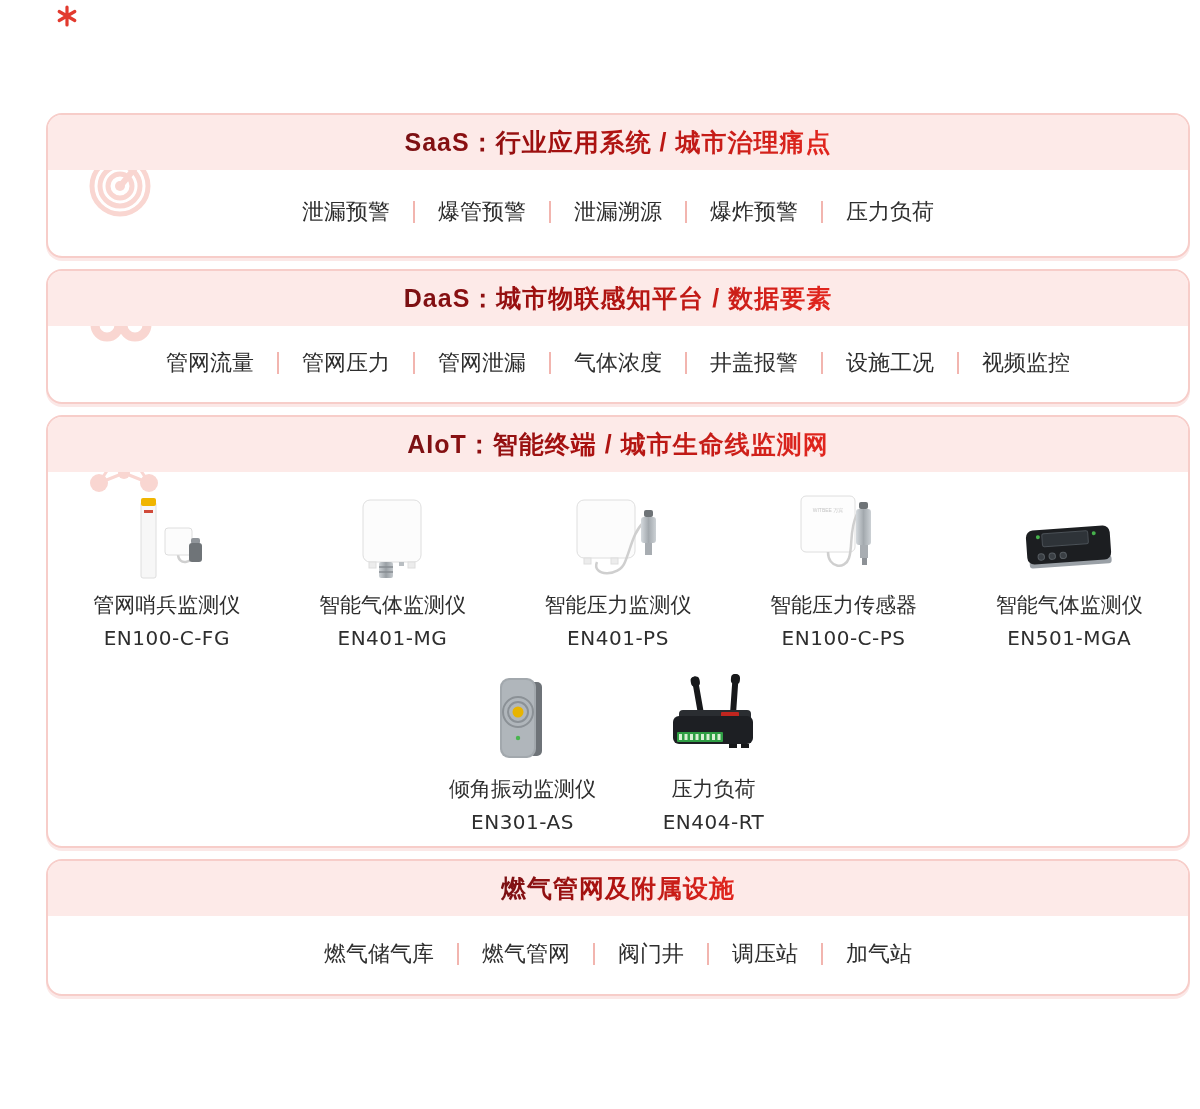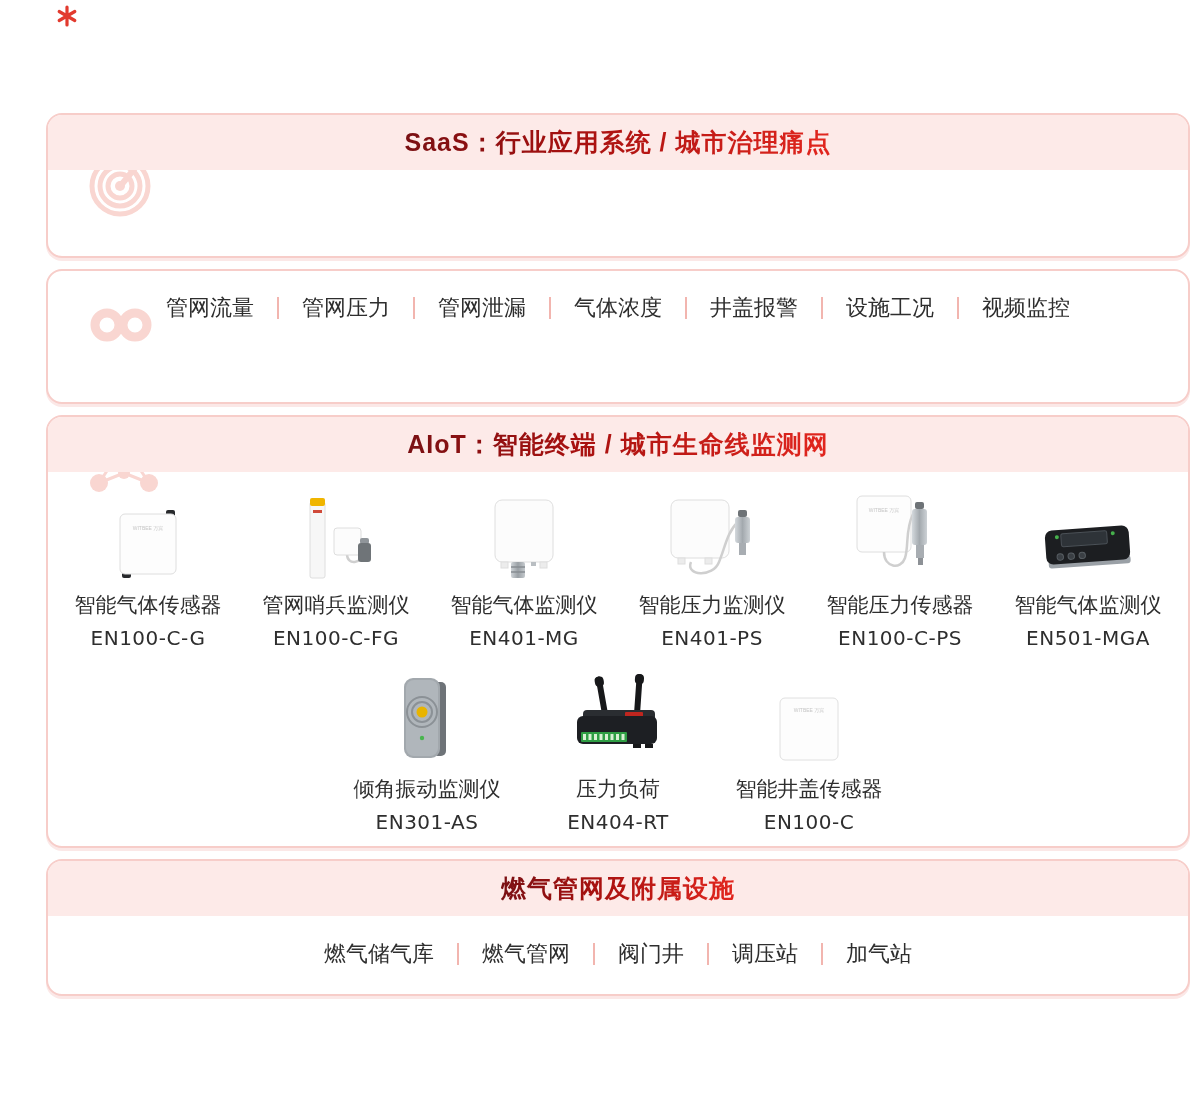--- a/index.html
+++ b/index.html
@@ -76,29 +76,41 @@
           <circle cx="36" cy="44" r="12"></circle>
           <circle cx="36" cy="44" r="20"></circle>
           <circle cx="36" cy="44" r="28"></circle>
         </g>
         <circle cx="36" cy="44" r="5" fill="#f9d6d1"></circle>
         <line x1="38" y1="42" x2="64" y2="10" stroke="#f9d6d1" stroke-width="6" stroke-linecap="round"></line>
       </svg>
       <div class="section-header">
         <div class="sec-title">SaaS：行业应用系统 / 城市治理痛点</div>
       </div>
+      <div class="section-body">
+        <div class="items">
+          <span class="item">泄漏预警</span>
+          <span class="item">爆管预警</span>
+          <span class="item">泄漏溯源</span>
+          <span class="item">爆炸预警</span>
+          <span class="item">压力负荷</span>
+        </div>
+      </div>
     </div>
 
     <div class="section sec-daas">
       <svg class="watermark wm-daas" width="70" height="42" viewBox="0 0 70 42">
         <g stroke="#f9d6d1" fill="none" stroke-width="9">
           <circle cx="19" cy="21" r="12"></circle>
           <circle cx="47" cy="21" r="12"></circle>
         </g>
       </svg>
+      <div class="section-header">
+        <div class="sec-title">DaaS：城市物联感知平台 / 数据要素</div>
+      </div>
       <div class="section-body">
         <div class="items">
           <span class="item">管网流量</span>
           <span class="item">管网压力</span>
           <span class="item">管网泄漏</span>
           <span class="item">气体浓度</span>
           <span class="item">井盖报警</span>
           <span class="item">设施工况</span>
           <span class="item">视频监控</span>
         </div>
@@ -118,32 +130,20 @@
         <circle cx="13" cy="51" r="9" fill="#f9d6d1"></circle>
         <circle cx="63" cy="51" r="9" fill="#f9d6d1"></circle>
         <circle cx="38" cy="41" r="6" fill="#f9d6d1"></circle>
       </svg>
       <div class="section-header">
         <div class="sec-title">AIoT：智能终端 / 城市生命线监测网</div>
       </div>
 
       <div class="dev-row dev-row1">
 
-        <div class="dev-card">
-          <div class="dev-img">
-            <svg width="64" height="72" viewBox="0 0 64 72">
-              <rect x="50" y="2" width="9" height="7" rx="2" fill="#27292c"></rect>
-              <rect x="6" y="64" width="9" height="6" rx="2" fill="#27292c"></rect>
-              <rect x="4" y="6" width="56" height="60" rx="5" fill="#fdfdfd" stroke="#dedede"></rect>
-              <text x="32" y="22" text-anchor="middle" font-size="5" fill="#c6c6c6">WITBEE 万宾</text>
-            </svg>
-          </div>
-          <div class="dev-name">智能气体传感器</div>
-          <div class="dev-model">EN100-C-G</div>
-        </div>
 
         <div class="dev-card">
           <div class="dev-img">
             <svg width="88" height="86" viewBox="0 0 88 86">
               <rect x="18" y="8" width="15" height="76" rx="2" fill="#f7f7f7" stroke="#dedede"></rect>
               <rect x="18" y="4" width="15" height="8" rx="2" fill="#f0b500"></rect>
               <rect x="21" y="16" width="9" height="3" fill="#d04a3a"></rect>
               <path d="M55 60 C55 72, 70 70, 72 58" stroke="#cfcfcf" stroke-width="2.5" fill="none"></path>
               <rect x="42" y="34" width="27" height="27" rx="3" fill="#fcfcfc" stroke="#dedede"></rect>
               <rect x="68" y="44" width="9" height="6" rx="2" fill="#90959a"></rect>
@@ -290,30 +290,20 @@
                   <rect x="52.5" y="60" width="3" height="6"></rect>
               </g>
               <rect x="64" y="70" width="8" height="4" fill="#17181a"></rect>
               <rect x="76" y="70" width="8" height="4" fill="#17181a"></rect>
             </svg>
           </div>
           <div class="dev-name">压力负荷</div>
           <div class="dev-model">EN404-RT</div>
         </div>
 
-        <div class="dev-card">
-          <div class="dev-img">
-            <svg width="66" height="68" viewBox="0 0 66 68">
-              <rect x="4" y="2" width="58" height="62" rx="5" fill="#fdfdfd" stroke="#e0e0e0"></rect>
-              <text x="33" y="16" text-anchor="middle" font-size="5" fill="#c6c6c6">WITBEE 万宾</text>
-            </svg>
-          </div>
-          <div class="dev-name">智能井盖传感器</div>
-          <div class="dev-model">EN100-C</div>
-        </div>
 
       </div>
     </div>
 
     <div class="section sec-pipe">
       <div class="section-header">
         <div class="sec-title">燃气管网及附属设施</div>
       </div>
       <div class="section-body">
         <div class="items">

